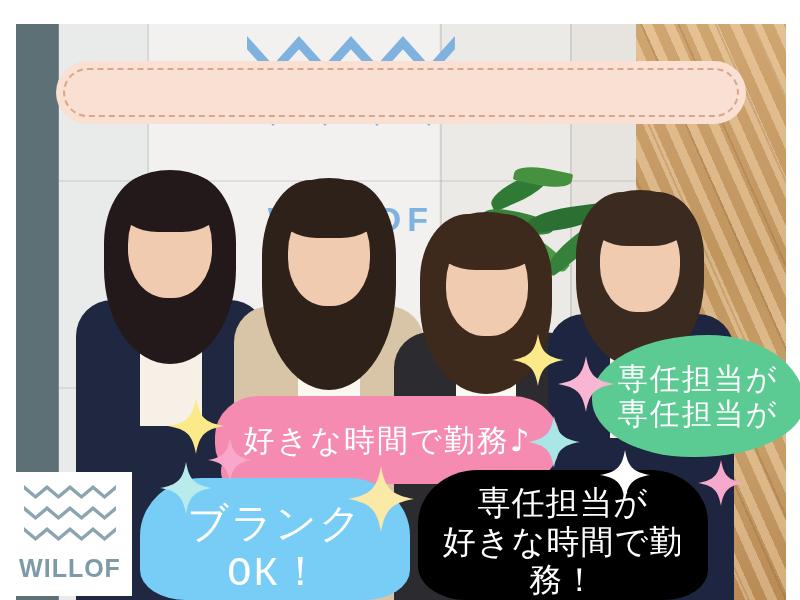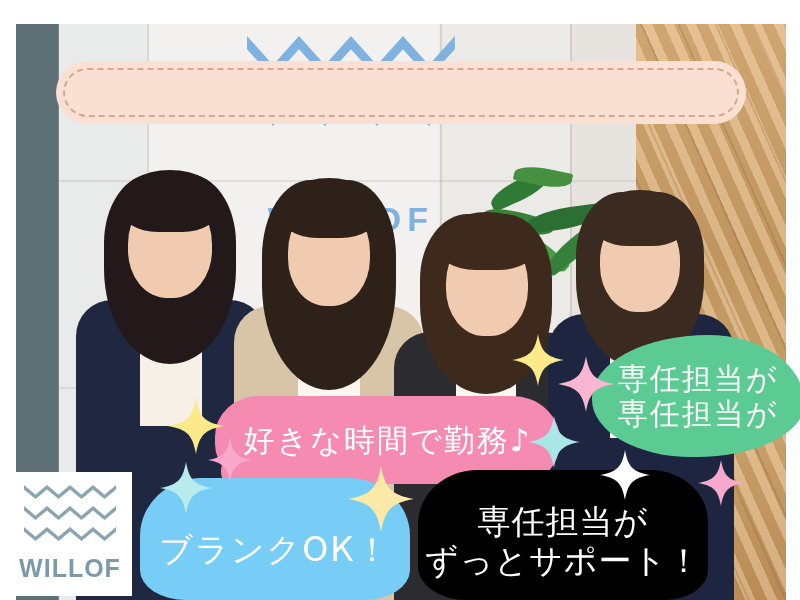--- a/index.html
+++ b/index.html
@@ -58,21 +58,21 @@
     text-align:center;color:#ffffff;font-weight:500;line-height:1.18;}
   .blob span{display:block;}
 
   .blob-green{left:592px;top:335px;width:212px;height:122px;background:#5ccb93;
     border-radius:56% 46% 52% 48% / 52% 56% 44% 48%;font-size:30px;letter-spacing:2px;z-index:6;}
   .blob-pink{left:215px;top:396px;width:345px;height:88px;background:#f58bb0;
     border-radius:44px 48px 40px 44px / 40px 44px 42px 40px;font-size:31px;letter-spacing:2px;z-index:5;}
   .blob-pink::after{content:"";position:absolute;left:6px;top:40px;width:120px;height:72px;background:#f58bb0;
     border-radius:50% 40% 46% 52%;z-index:-1;}
   .blob-blue{left:140px;top:478px;width:270px;height:122px;background:#77cdf5;
-    border-radius:62px 62px 46px 46px / 58px 58px 30px 30px;font-size:33px;letter-spacing:2px;z-index:5;}
+    border-radius:62px 62px 46px 46px / 58px 58px 30px 30px;font-size:41px;letter-spacing:2px;z-index:5;font-family:Liberation Mono, monospace;}
   .blob-yellow{left:418px;top:470px;width:290px;height:130px;background:#000000;
     border-radius:60px 58px 44px 48px / 54px 52px 30px 34px;font-size:33px;letter-spacing:1px;z-index:5;}
 
   
   .spk{position:absolute;z-index:7;}
   .spk svg{display:block;}
 
   
   .badge{position:absolute;left:8px;top:472px;width:124px;height:124px;background:#ffffff;z-index:9;
     display:flex;flex-direction:column;align-items:center;justify-content:center;}
@@ -224,21 +224,21 @@
 
   <div class="blob blob-blue">
     <div style="padding-top:22px;">
       <span>ブランクОК！</span>
     </div>
   </div>
 
   <div class="blob blob-yellow">
     <div style="padding-top:14px;">
       <span>専任担当が</span>
-      <span>ずっとサポート！</span>
+      <span>好きな時間で勤務！</span>
     </div>
   </div>
 
   <div class="badge">
     <svg class="badge-zig" viewBox="0 0 100 16" preserveAspectRatio="none">
       <polygon points="0,0 12.5,11 25,0 37.5,11 50,0 62.5,11 75,0 87.5,11 100,0 100,5 87.5,16 75,5 62.5,16 50,5 37.5,16 25,5 12.5,16 0,5" fill="#8aa4b0"></polygon>
     </svg>
     <svg class="badge-zig" viewBox="0 0 100 16" preserveAspectRatio="none">
       <polygon points="0,0 12.5,11 25,0 37.5,11 50,0 62.5,11 75,0 87.5,11 100,0 100,5 87.5,16 75,5 62.5,16 50,5 37.5,16 25,5 12.5,16 0,5" fill="#8aa4b0"></polygon>
     </svg>

